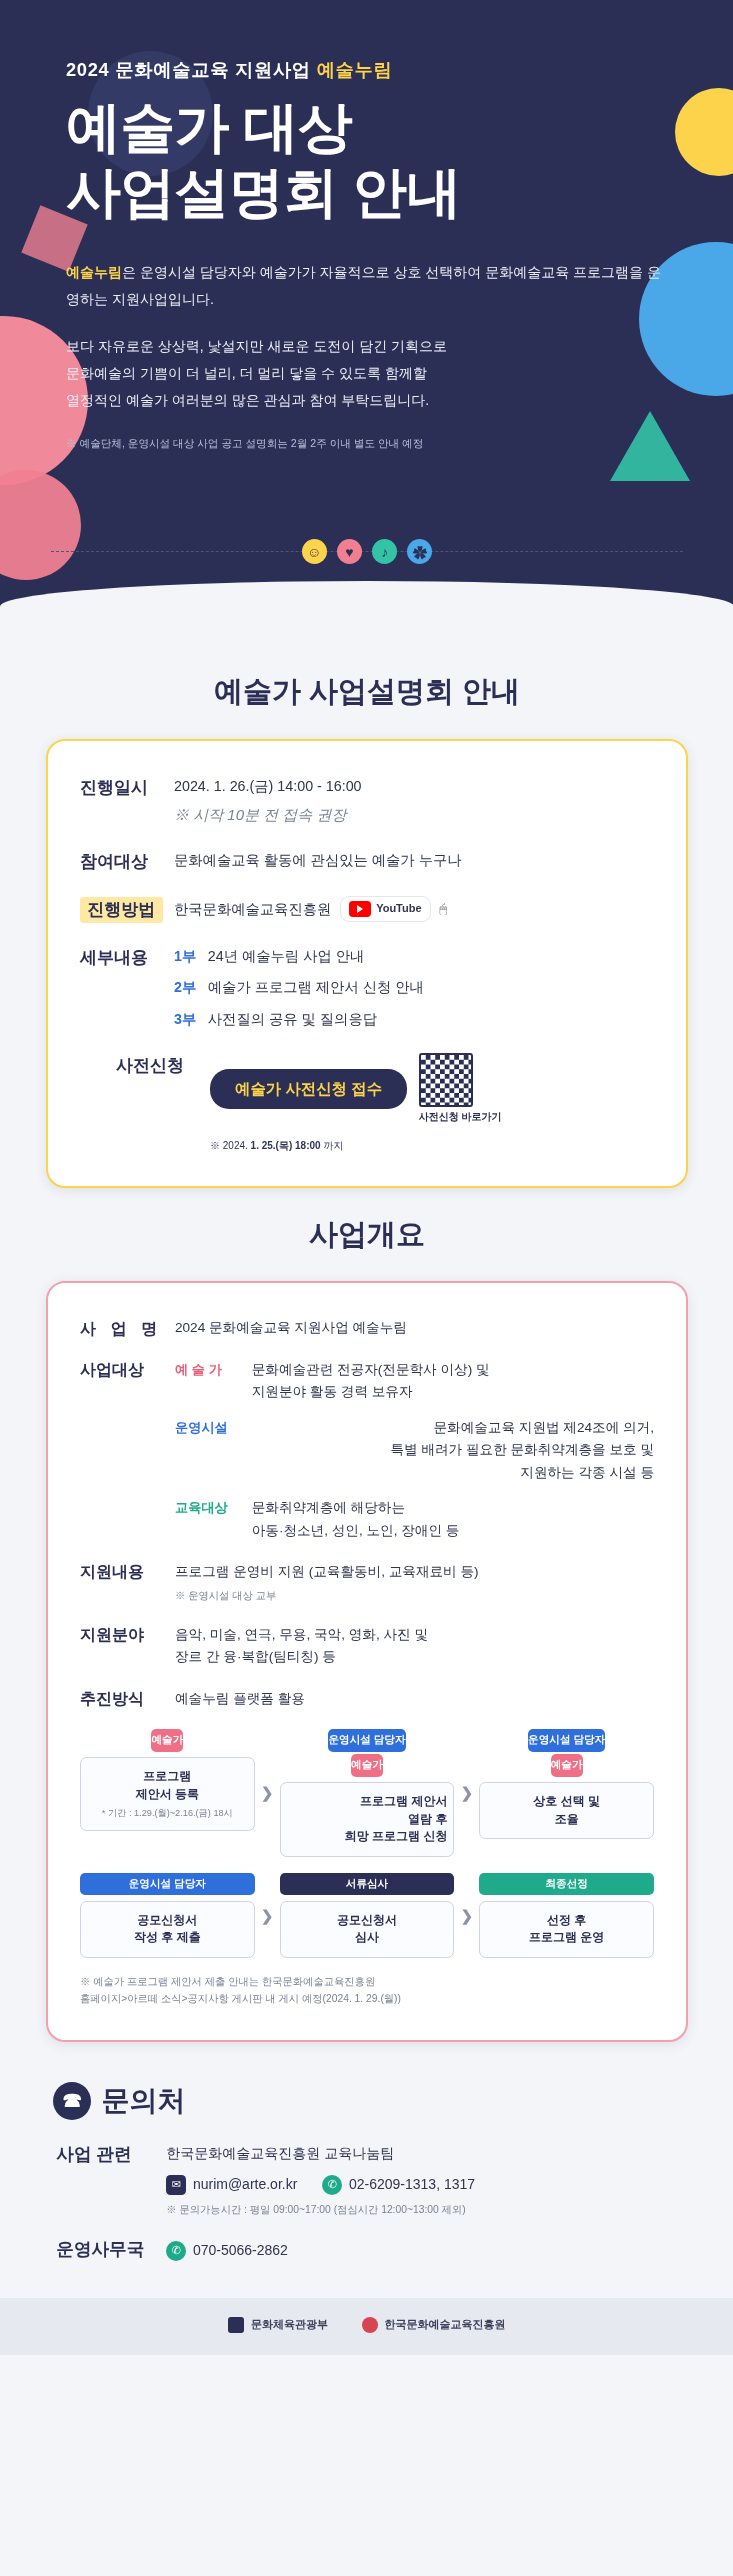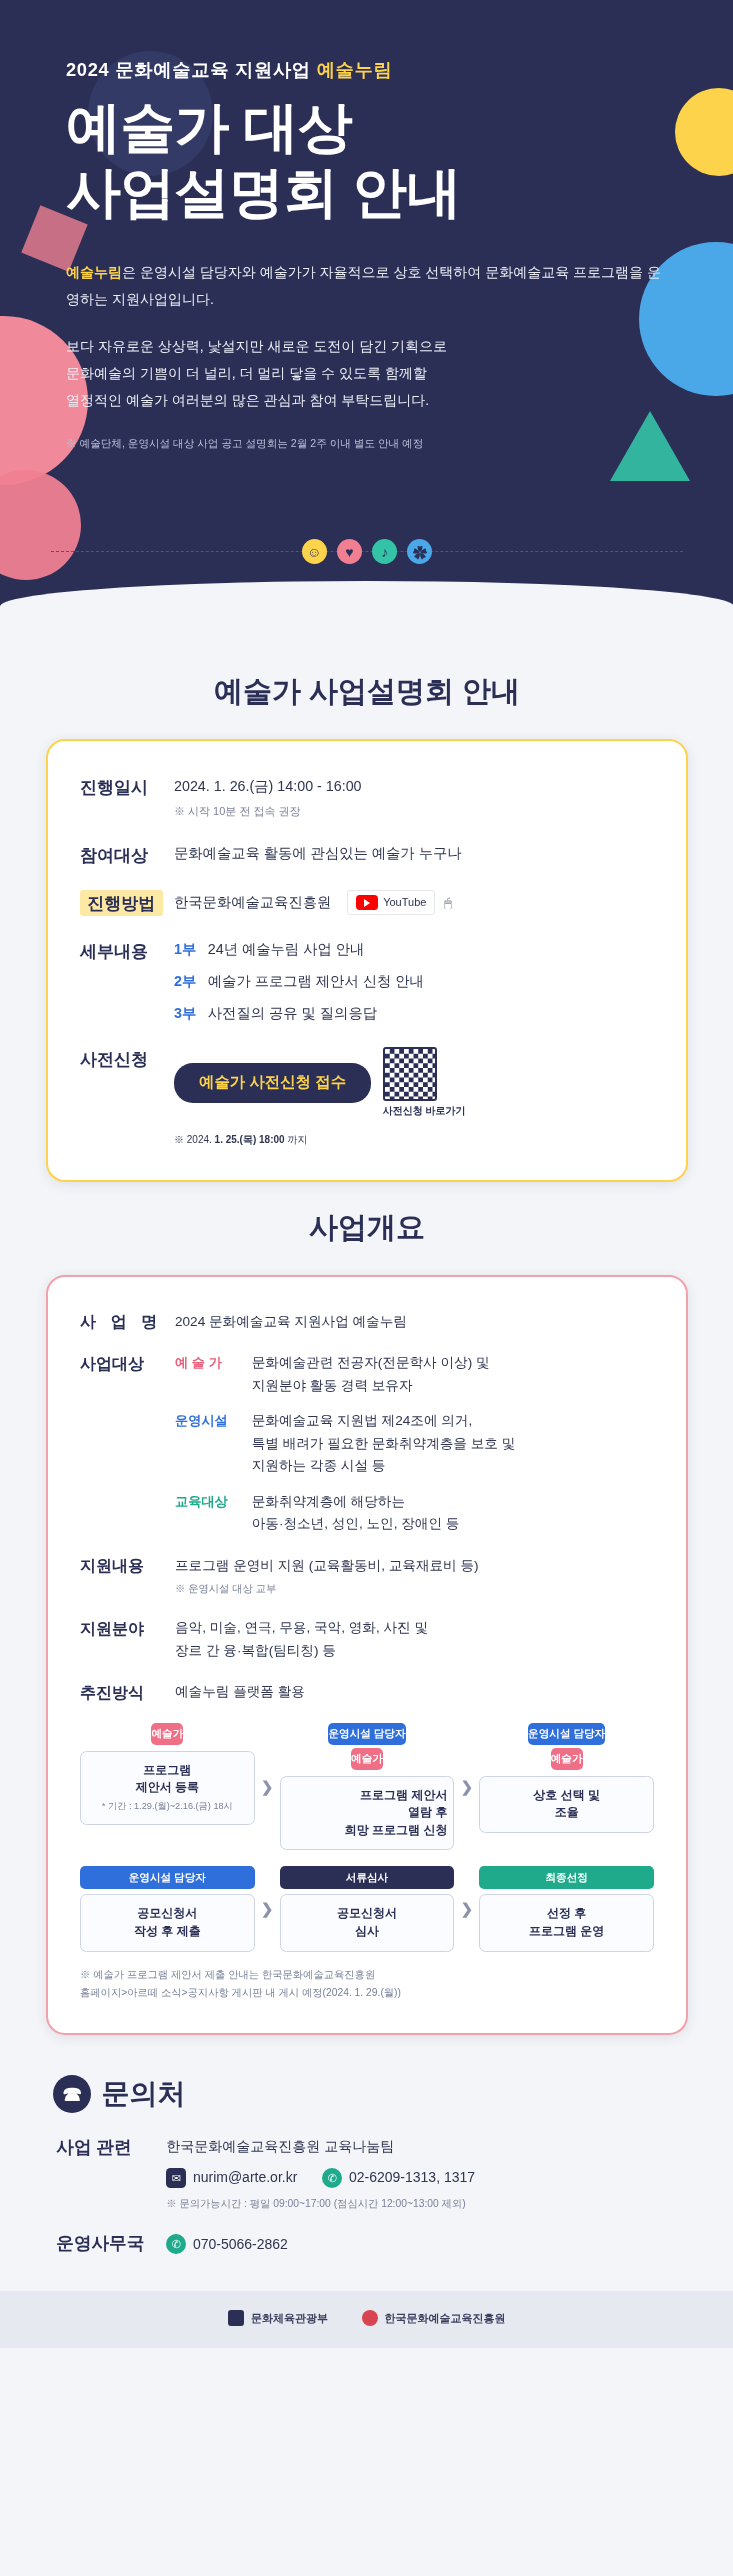--- a/index.html
+++ b/index.html
@@ -133,60 +133,60 @@
     box-shadow: 0 2.9px 11.7px rgba(43,47,85,.10);
   }
   .card.yellow { border: 2.2px solid #fcd34a; }
   .card.pink { border: 2.2px solid #f3a0ad; }
 
   
   .row {
     display: flex;
     margin-bottom: 22px;
   }
-  .row:last-child { margin-bottom: 0; }
+  .row:last-child { margin-bottom: 0; margin-left: 36px; }
   .lbl {
     width: 94px;
     flex: 0 0 94px;
     font-size: 17px;
     font-weight: 800;
     color: #2b2f55;
     padding-top: 1.5px;
   }
   .val {
     flex: 1 1 auto;
     font-size: 14.3px;
     color: #2f3450;
     line-height: 1.6;
   }
   .val .sub {
     display: block;
-    font-size: 11px;
+    font-size: 15px;
     color: #7a8099;
     margin-top: 5.1px;
+    font-style: italic;
   }
   .pill-yellow {
     display: inline-block;
     background: #fde9a3;
     border-radius: 3px;
     padding: 1.5px 7.3px;
   }
   .inline-flex { display: flex; align-items: center; gap: 8.8px; flex-wrap: wrap; }
   .yt-badge {
     display: inline-flex;
     align-items: center;
     gap: 5.1px;
     background: #ffffff;
     border: 1.5px solid #e4e6ee;
-    border-radius: 3px;
+    border-radius: 9px;
     padding: 2.9px 8px;
     font-size: 11px;
-    font-weight: 400;
+    font-weight: 700;
     color: #2f3450;
-    margin-left: 7px;
   }
   .yt-play {
     width: 22px; height: 15.4px;
     background: #ff0000;
     border-radius: 3.7px;
     position: relative;
   }
   .yt-play:after {
     content: "";
     position: absolute; left: 8px; top: 3.7px;
@@ -483,21 +483,21 @@
         <div class="ov-lbl">사업대상</div>
         <div class="ov-val">
           <div class="sub-grid">
             <div class="sub-line">
               <div class="sub-key k-pink">예 술 가</div>
               <div class="sub-txt" style="white-space: pre-line;">문화예술관련 전공자(전문학사 이상) 및
 지원분야 활동 경력 보유자</div>
             </div>
             <div class="sub-line">
               <div class="sub-key k-blue">운영시설</div>
-              <div class="sub-txt" style="white-space: pre-line;">문화예술교육 지원법 제24조에 의거,
+              <div class="sub-txt" style="white-space: pre-line; text-align: right;">문화예술교육 지원법 제24조에 의거,
 특별 배려가 필요한 문화취약계층을 보호 및
 지원하는 각종 시설 등</div>
             </div>
             <div class="sub-line">
               <div class="sub-key k-green">교육대상</div>
               <div class="sub-txt" style="white-space: pre-line;">문화취약계층에 해당하는
 아동·청소년, 성인, 노인, 장애인 등</div>
             </div>
           </div>
         </div>

